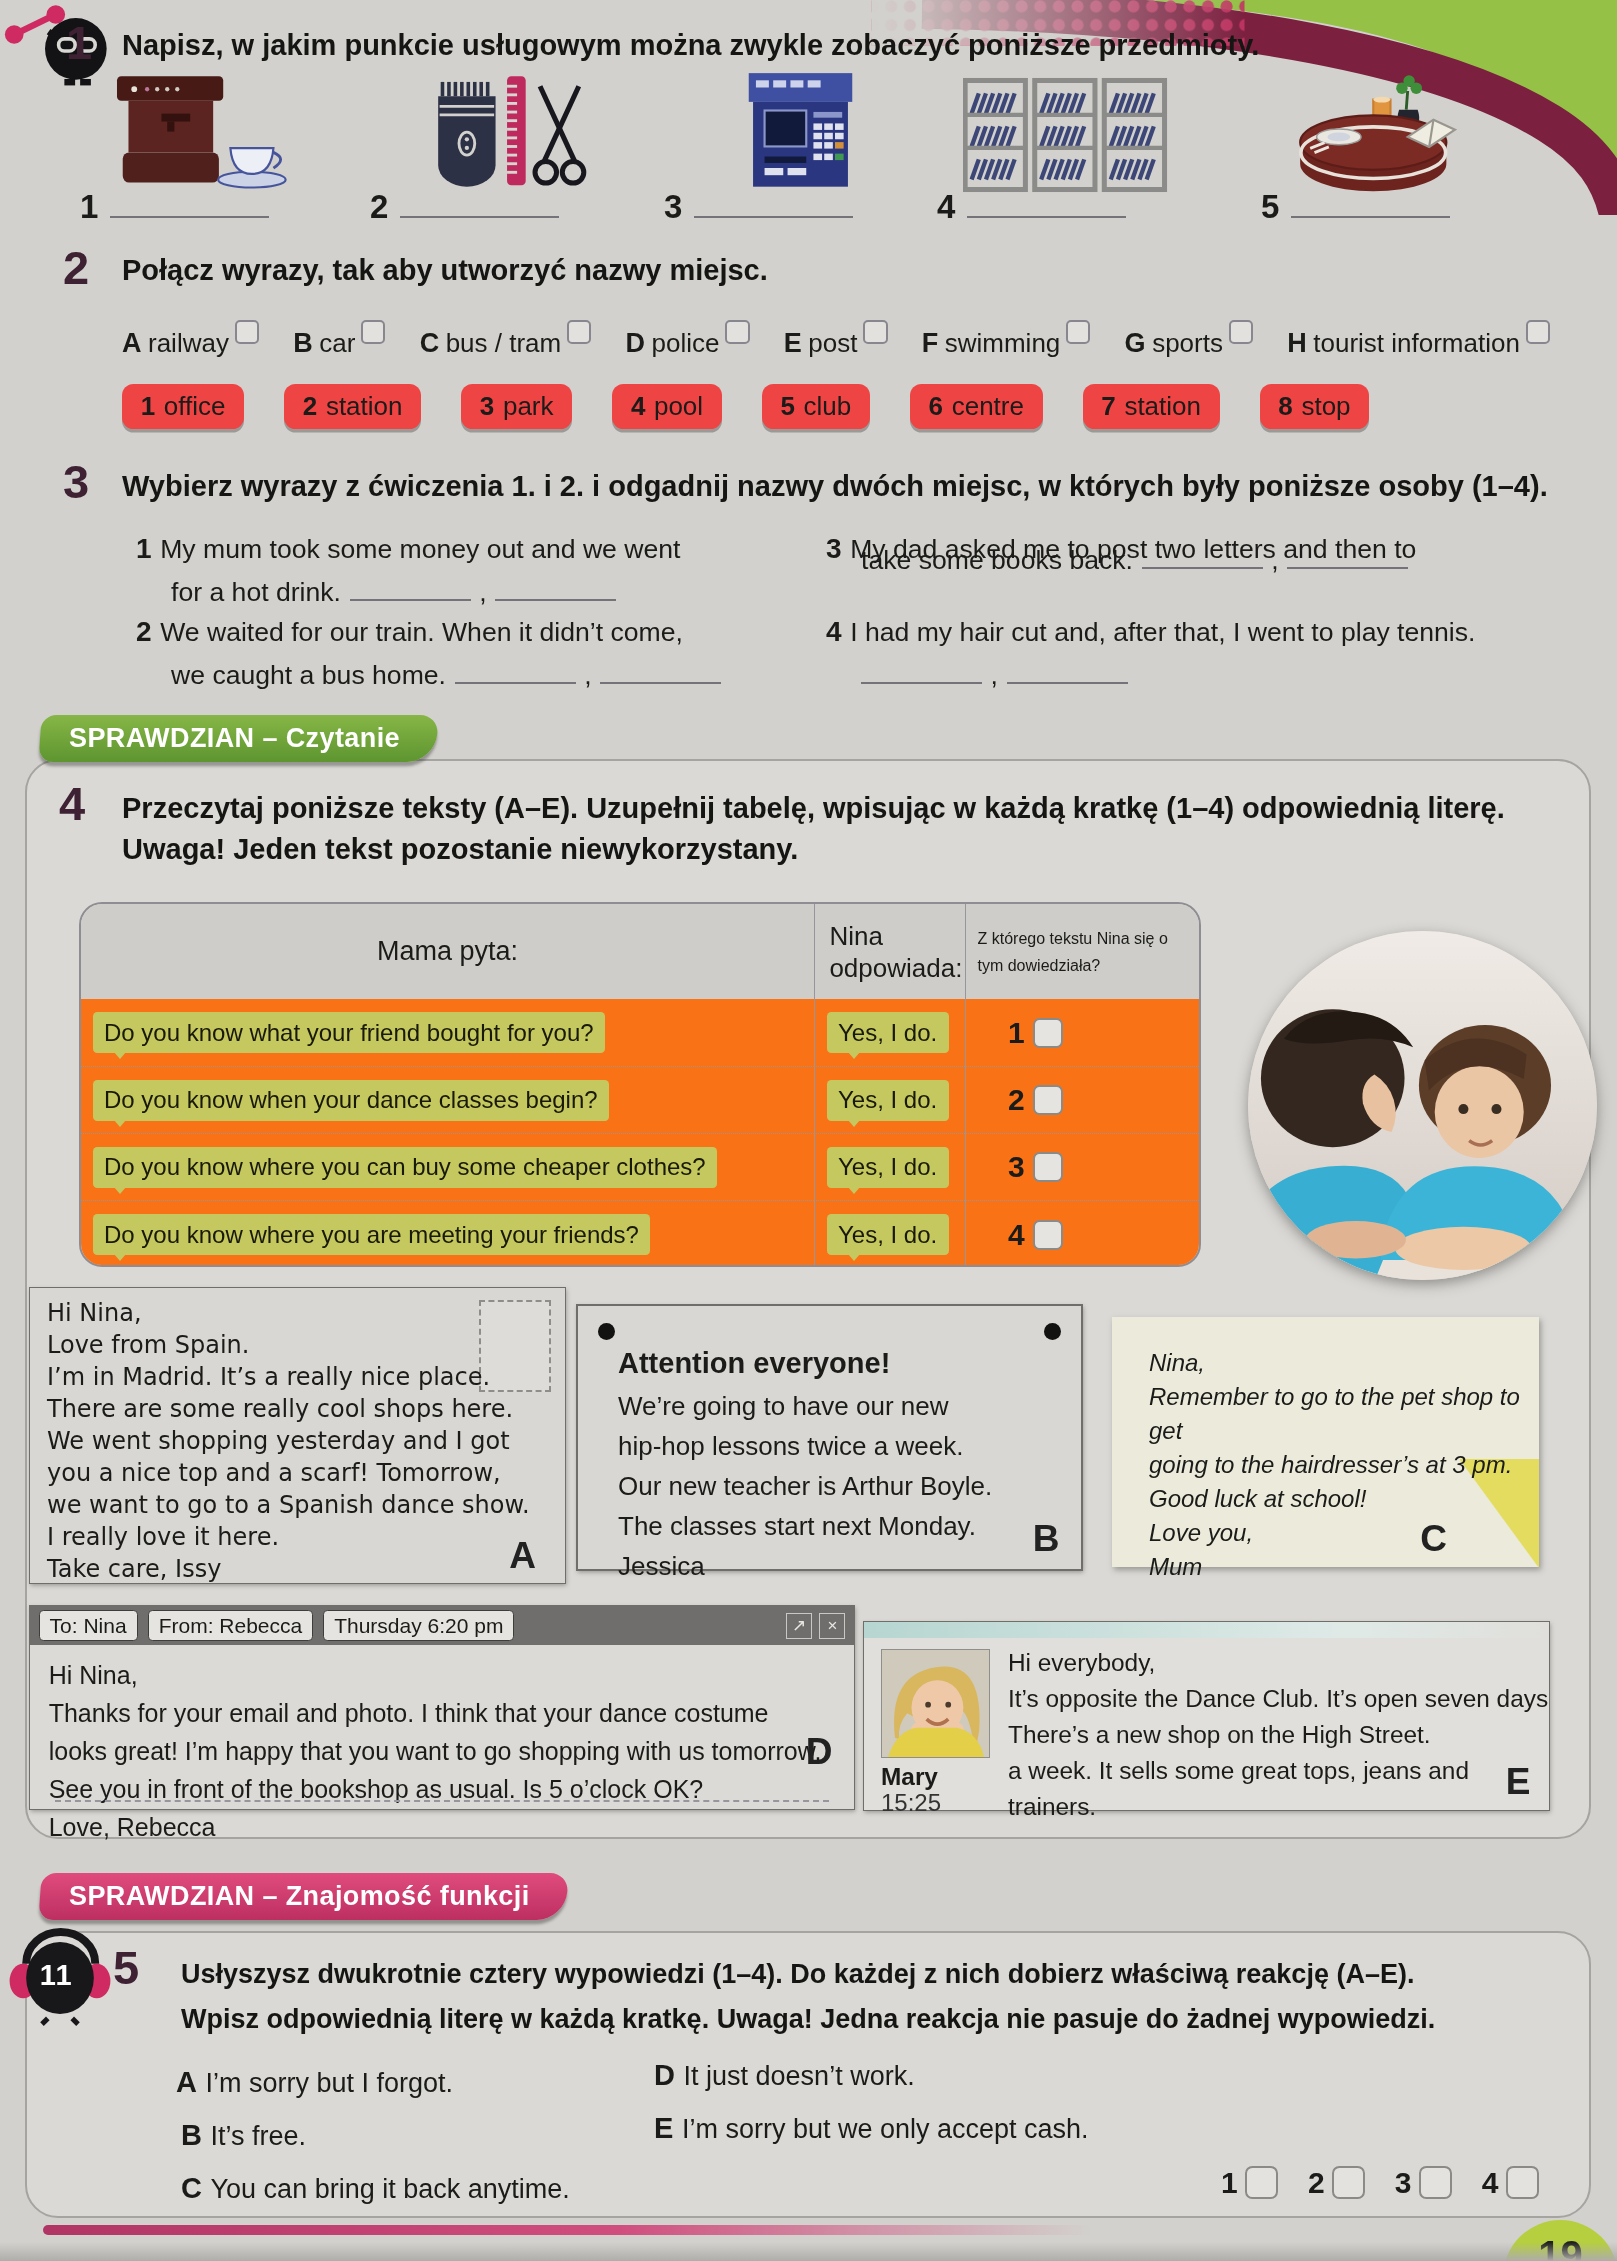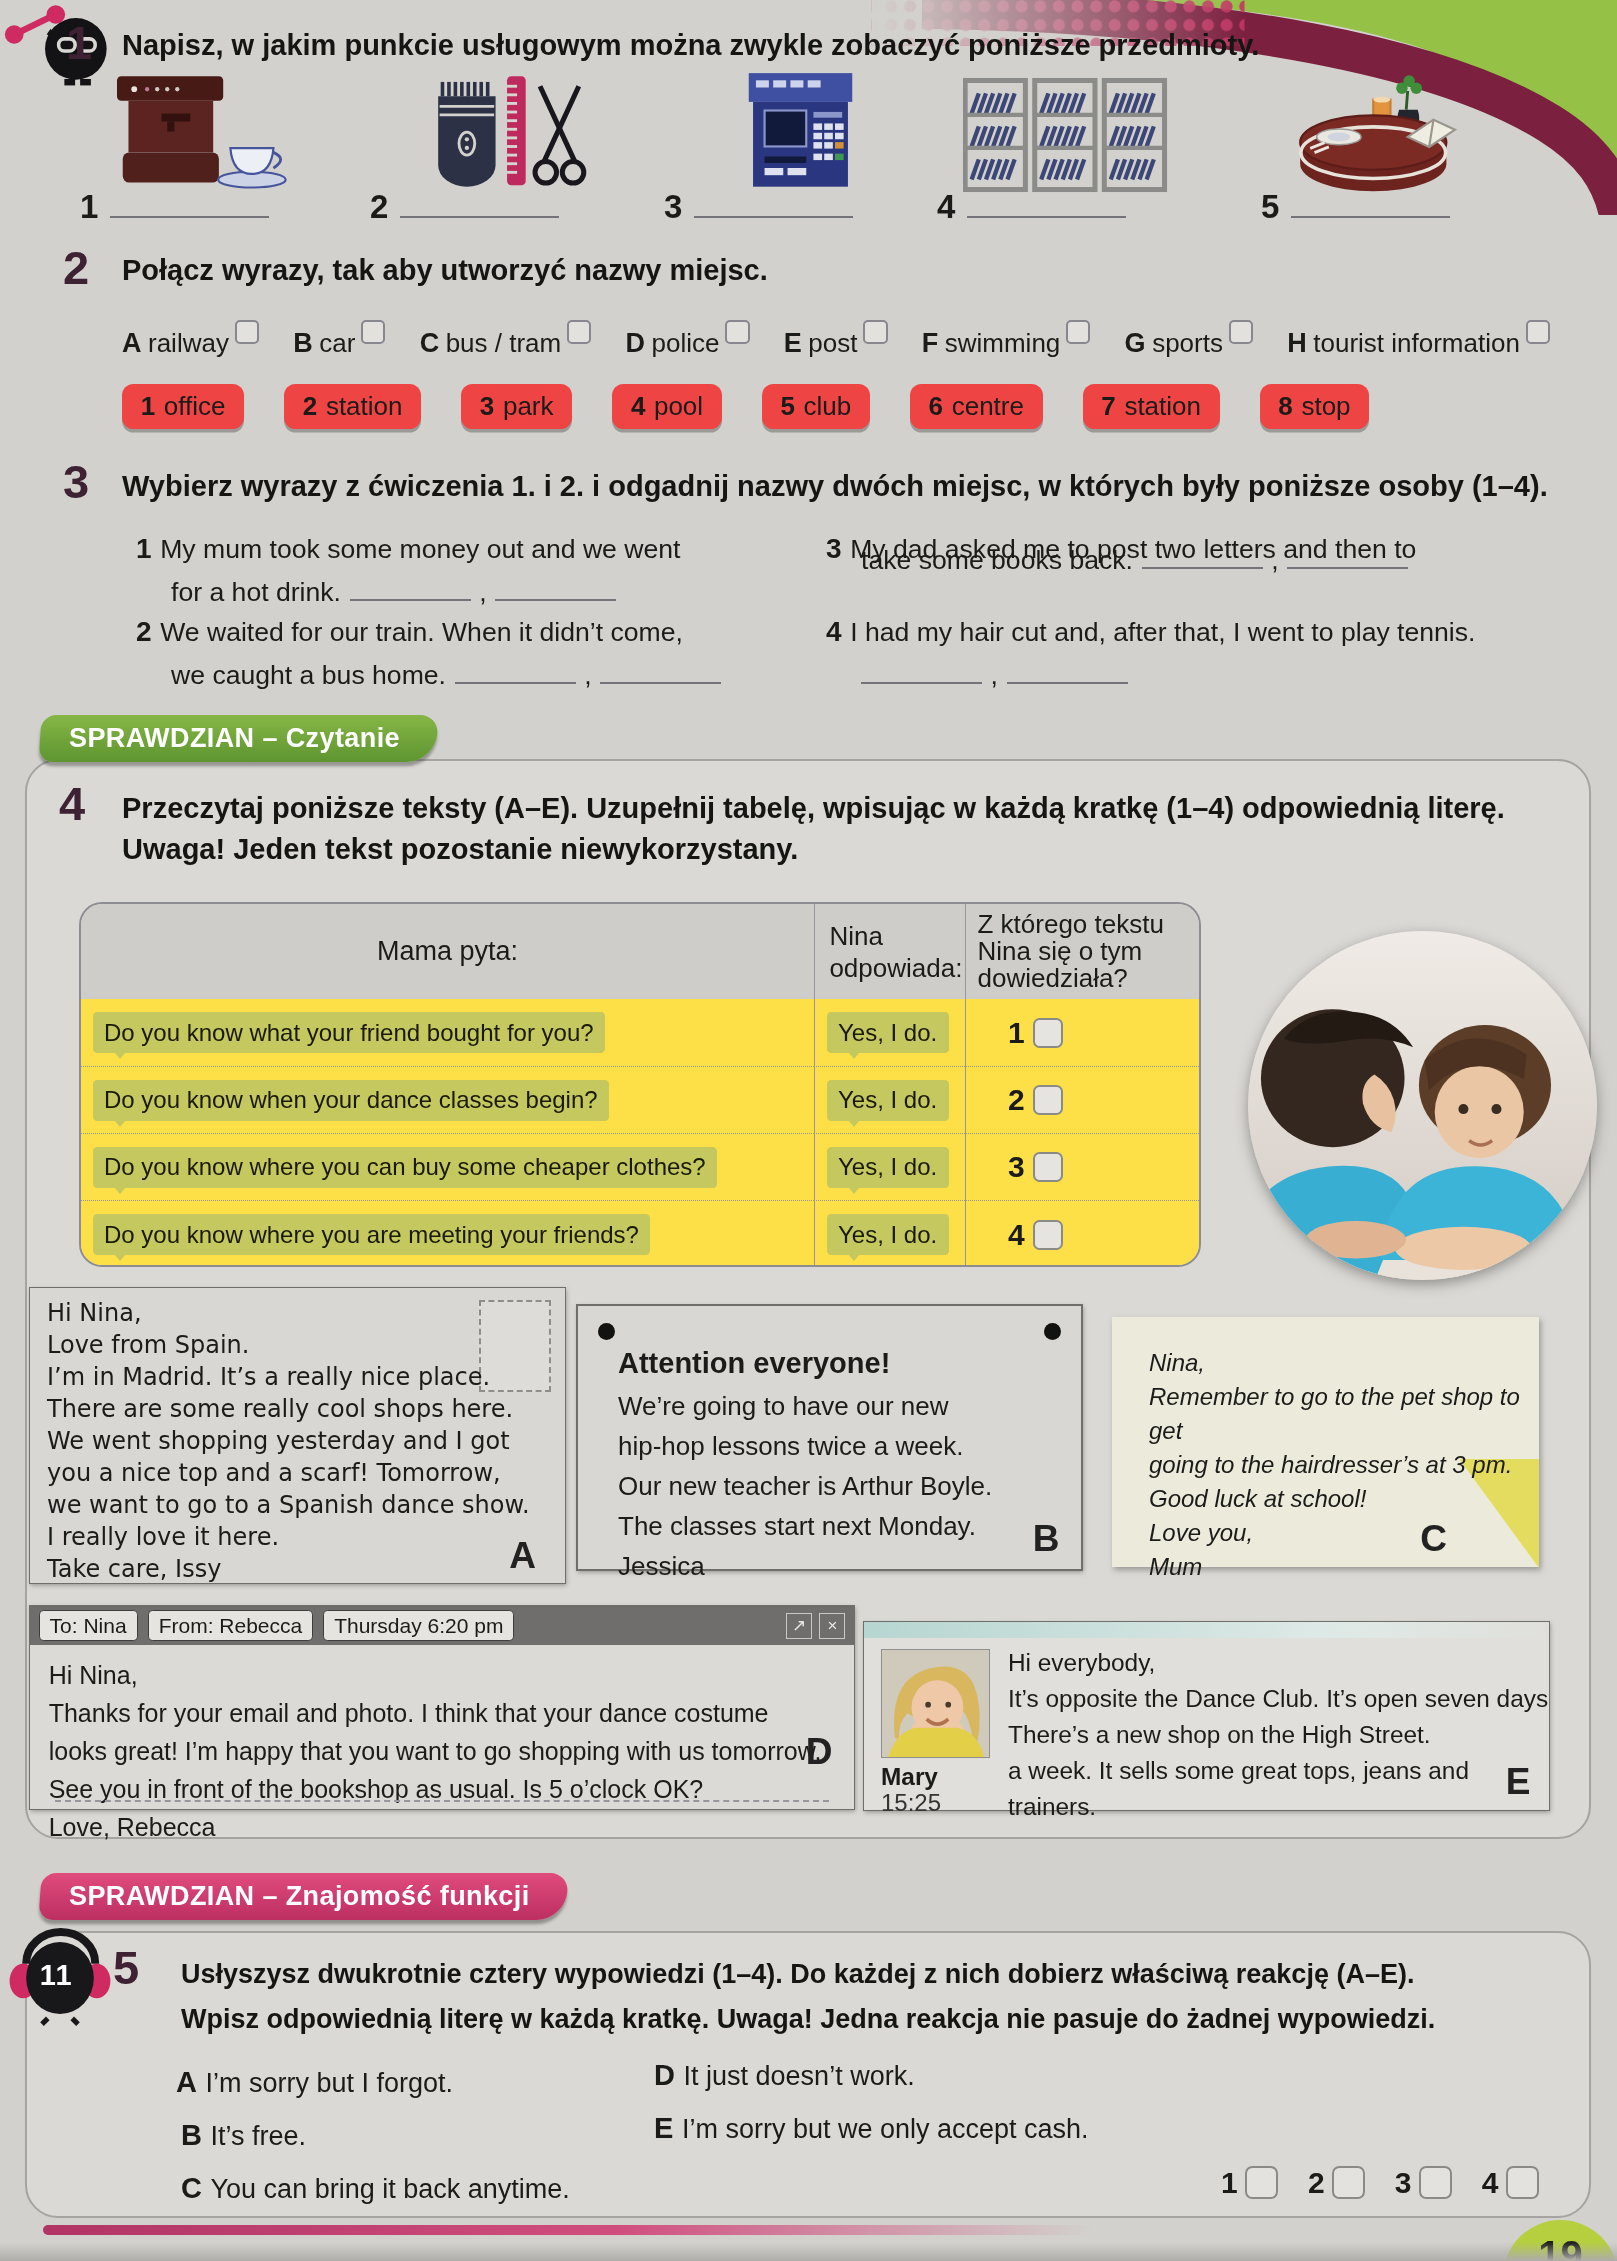--- a/index.html
+++ b/index.html
@@ -30,22 +30,22 @@
   .tab-pink{background:linear-gradient(180deg,#e04b7d,#bd2f61)}
   .section-box{position:absolute;border:2.2px solid #a5a4a0;border-radius:33px;background:#dad9d5}
   
   #qtable{position:absolute;left:79px;top:902px;width:1122px;height:365px;
           border:2.2px solid #8e8d94;border-radius:23px;overflow:hidden;background:#dcdbd7;
           display:grid;grid-template-columns:733px 151px 234px;
           grid-template-rows:95px 67px 67px 67px 68px}
   .th{background:#cecdc9;display:flex;align-items:center;font-weight:normal}
   .th1{justify-content:center;font-size:27px}
   .th2{font-size:26px;padding-left:14.4px;line-height:32px}
-  .th3{font-size:26px;padding:0 7.2px 0 11.5px;line-height:27px}
-  .td{display:flex;align-items:center;padding-left:11.5px;background:#fde047}
+  .th3{font-size:16px;padding:0 7.2px 0 11.5px;line-height:27px}
+  .td{display:flex;align-items:center;padding-left:11.5px;background:#f97316}
   .c2,.c3{border-left:1.4px solid #97969d}
   .rl{border-top:1.4px dotted #96959e}
   .q-bubble{position:relative;background:#c4c85e;font-size:24px;padding:6.5px 11.5px;border-radius:4.3px;
             white-space:nowrap;color:#191907}
   .q-bubble::after{content:"";position:absolute;left:21.5px;bottom:-12.2px;
             border:6.5px solid transparent;border-top:7.2px solid #c4c85e}
   .numcell{font-weight:bold;font-size:30px}
   .chk2{display:inline-block;width:30px;height:30px;border:2.2px solid #8b8a87;border-radius:6.5px;
         background:#e5e4e0;margin-left:8.6px;vertical-align:-4.3px}
   

